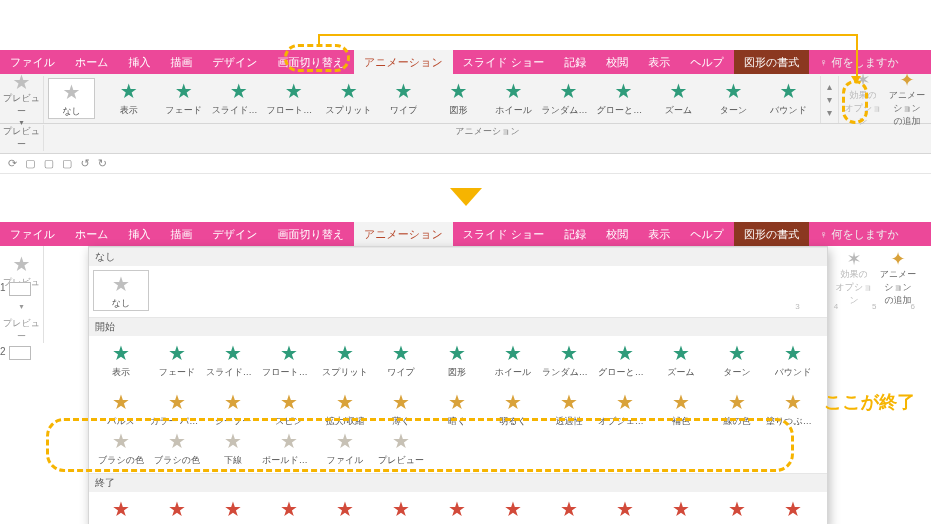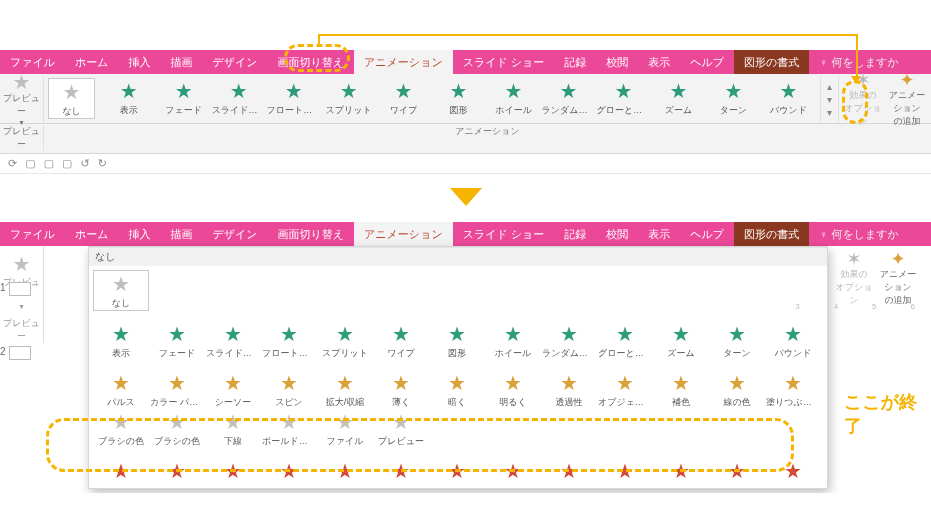--- a/index.html
+++ b/index.html
@@ -315,20 +315,21 @@
     </div>
 
     <div class="expanded-body" id="expanded">
         <div class="cat-header">なし</div>
         <div class="cat-items">
           <div class="anim-item selected-none">
             <div class="icon c-none">★</div>
             <div class="label">なし</div>
           </div>
         </div>
+        <div class="cat-header">開始</div>
         <div class="cat-items">
           <div class="anim-item">
             <div class="icon c-green">★</div>
             <div class="label">表示</div>
           </div>
           <div class="anim-item">
             <div class="icon c-green">★</div>
             <div class="label">フェード</div>
           </div>
           <div class="anim-item">
@@ -447,20 +448,21 @@
           </div>
           <div class="anim-item">
             <div class="icon c-amber-dim">★</div>
             <div class="label">ファイル</div>
           </div>
           <div class="anim-item">
             <div class="icon c-amber-dim">★</div>
             <div class="label">プレビュー</div>
           </div>
         </div>
+        <div class="cat-header">終了</div>
         <div class="cat-items">
           <div class="anim-item">
             <div class="icon c-red">★</div>
           </div>
           <div class="anim-item">
             <div class="icon c-red">★</div>
           </div>
           <div class="anim-item">
             <div class="icon c-red">★</div>
           </div>
@@ -523,14 +525,14 @@
     </div>
 
   <div class="doc-rule top" id="ruler" style="position:absolute;top:74px;right:6px;">
       <span>3</span>
       <span>4</span>
       <span>5</span>
       <span>6</span>
     </div>
 
   <div class="dash-highlight" style="top:196px;left:46px;width:748px;height:54px;"></div>
-  <div class="end-label" style="top:168px;left:844px;">ここが終了</div>
+  <div class="end-label" style="top:168px;left:824px;">ここが終了</div>
 </div>
 
 </body></html>

